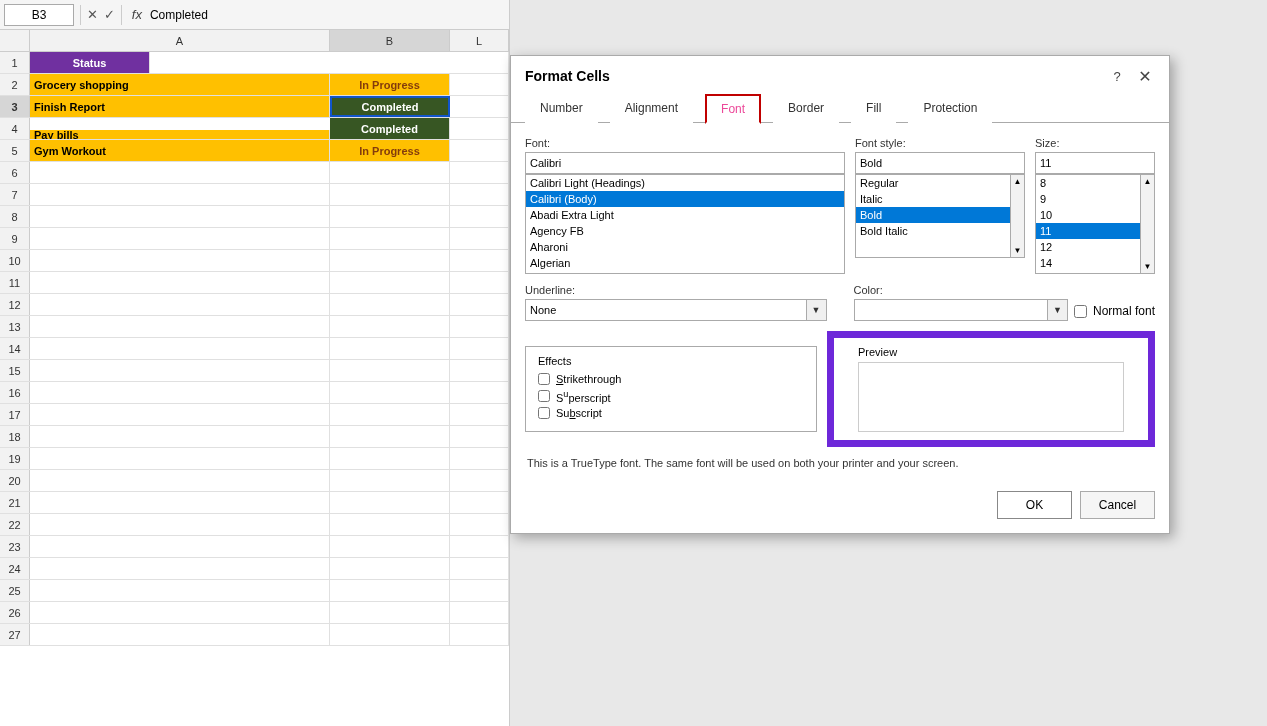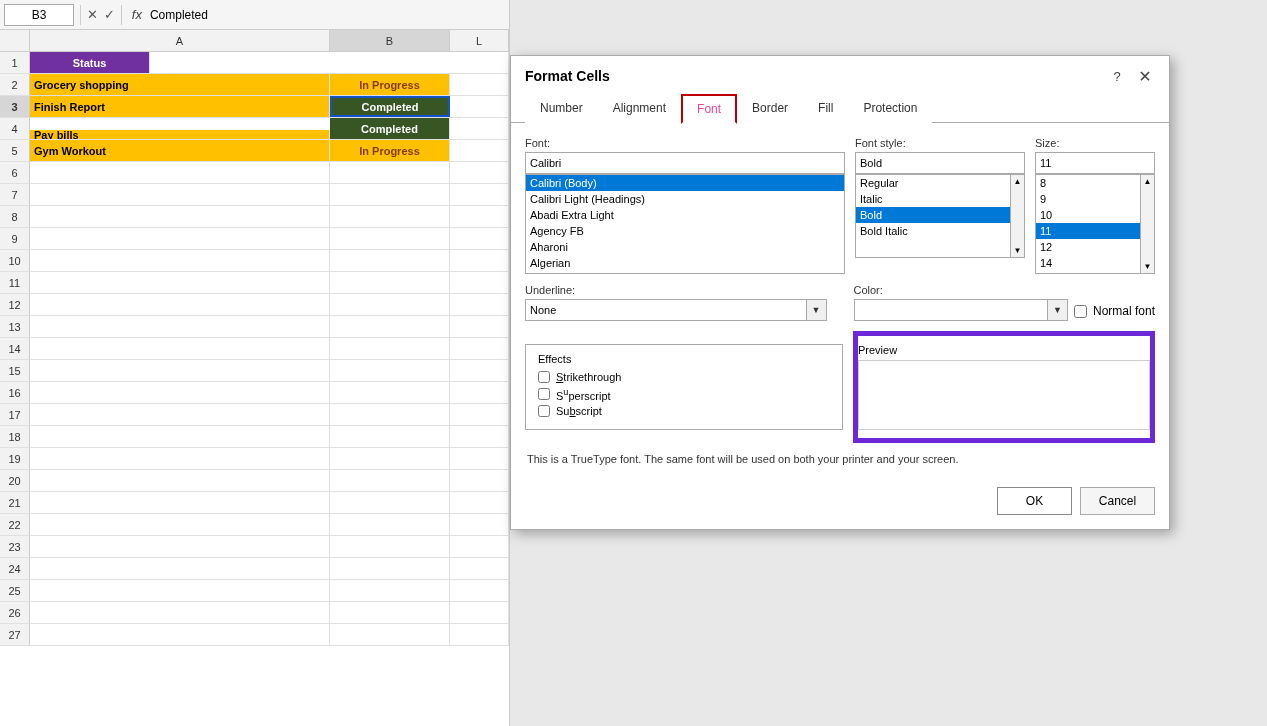--- a/index.html
+++ b/index.html
@@ -265,21 +265,21 @@
       font-size: 16px;
       color: #444;
       cursor: pointer;
     }
 
     
     .dialog-tabs {
       display: flex;
       border-bottom: 1px solid #aaa;
       padding: 0 14px;
-      gap: 0;
+      gap: 12px;
     }
 
     .dialog-tab {
       padding: 6px 14px;
       font-size: 12px;
       color: #333;
       cursor: pointer;
       border: 1px solid transparent;
       border-bottom: none;
       margin-bottom: -1px;
@@ -494,22 +494,22 @@
       font-size: 11px;
     }
 
     .checkbox-item input[type="checkbox"] {
       width: 12px;
       height: 12px;
     }
 
     .preview-box {
       flex: 1;
-      border: 5px solid #6d28d9;
-      padding: 8px 0;
+      border: 7px solid #6d28d9;
+      padding: 8px 24px;
       display: flex;
       flex-direction: column;
     }
 
     .preview-title {
       font-size: 11px;
       margin-bottom: 4px;
     }
 
     .preview-area {
@@ -786,22 +786,22 @@
   </div>
 
   <div class="dialog-body">
 
     <div class="font-row">
 
       <div class="font-col-main">
         <div class="field-label">Font:</div>
         <input class="field-input" value="Calibri" style="">
         <div class="font-list">
+          <div class="font-list-item">Calibri Light (Headings)</div>
           <div class="font-list-item selected">Calibri (Body)</div>
-          <div class="font-list-item">Calibri Light (Headings)</div>
           <div class="font-list-item">Abadi Extra Light</div>
           <div class="font-list-item">Agency FB</div>
           <div class="font-list-item">Aharoni</div>
           <div class="font-list-item">Algerian</div>
         </div>
       </div>
 
       <div class="font-col-style">
         <div class="field-label">Font style:</div>
         <input class="field-input" value="Bold" style="">

